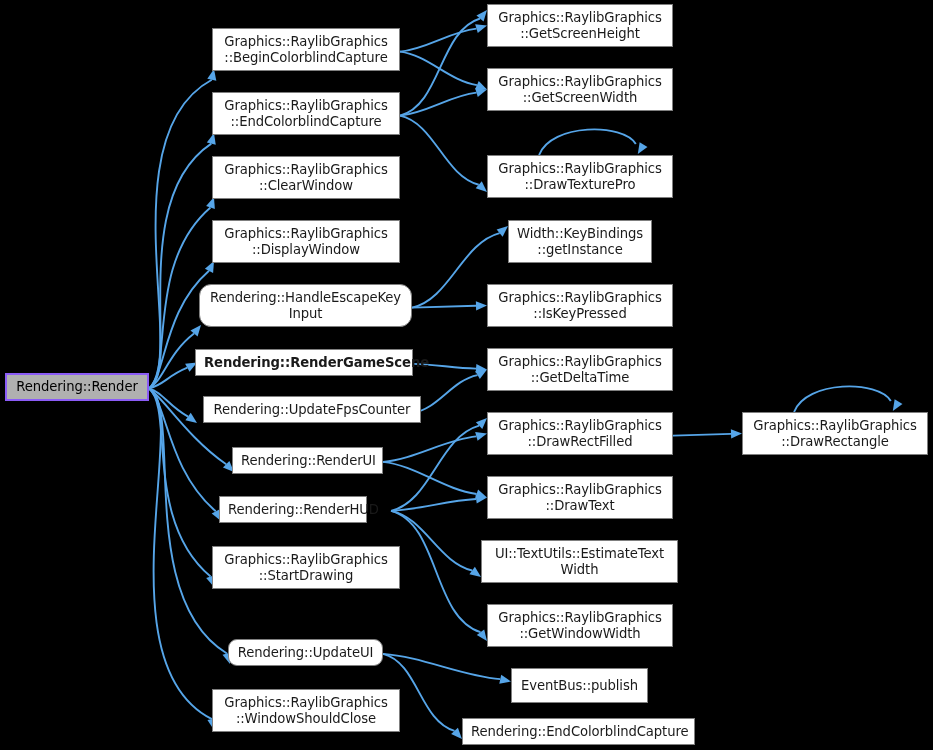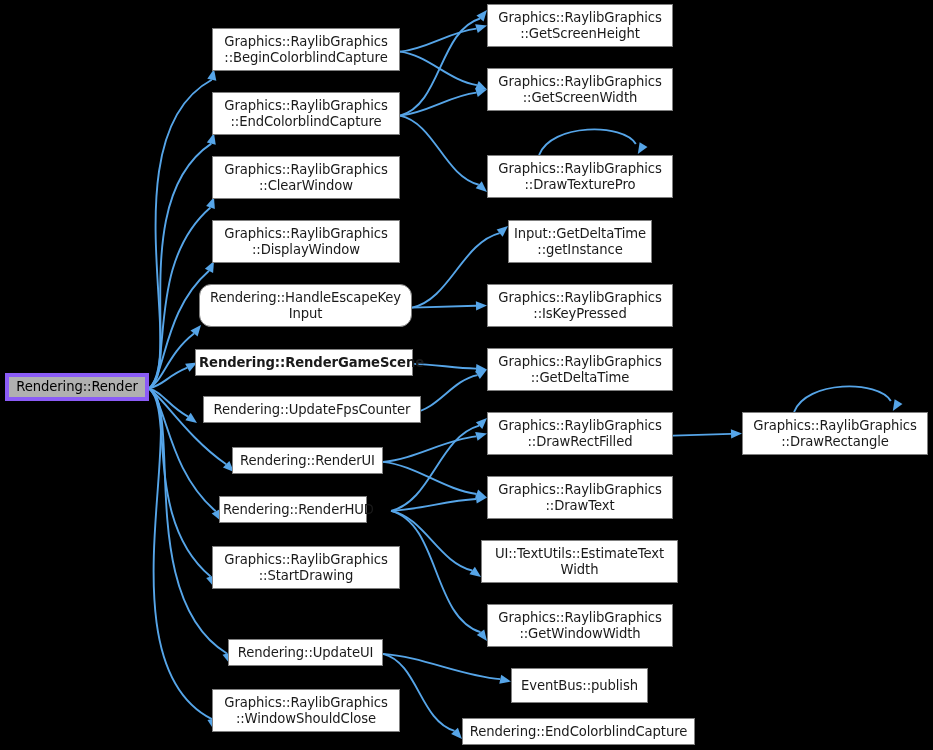--- a/index.html
+++ b/index.html
@@ -29,26 +29,26 @@
     background: #ffffff;
     border: 1px solid #7f7f7f;
     color: #1a1a1a;
     display: flex;
     align-items: center;
     justify-content: center;
     text-align: center;
     line-height: 1.18;
     font-size: 13.2px;
     letter-spacing: -0.1px;
-    padding: 0 3px;
+    padding: 0 8px;
     cursor: pointer;
   }
   .node.root {
     background: #b0b0b0;
-    border: 4px solid #8b5cf6;
+    border: 2px solid #8b5cf6;
     color: #000000;
   }
   .node .label {
     display: block;
     white-space: pre-line;
     width: 100%;
   }
 </style>
 </head>
 <body>
@@ -153,41 +153,41 @@
       <div class="node" style="left: 232px; top: 447px; width: 151px; height: 27px; align-items: center;">
         <span class="label">Rendering::RenderUI</span>
       </div>
       <div class="node" style="left: 219px; top: 496px; width: 148px; height: 27px;">
         <span class="label">Rendering::RenderHUD</span>
       </div>
       <div class="node" style="left: 212px; top: 546px; width: 188px; height: 43px;">
         <span class="label">Graphics::RaylibGraphics
 ::StartDrawing</span>
       </div>
-      <div class="node" style="left: 228px; top: 639px; width: 155px; height: 27px;">
+      <div class="node" style="left: 228px; top: 639px; width: 155px; height: 27px; border-radius: 9px;">
         <span class="label">Rendering::UpdateUI</span>
       </div>
       <div class="node" style="left: 212px; top: 689px; width: 188px; height: 43px;">
         <span class="label">Graphics::RaylibGraphics
 ::WindowShouldClose</span>
       </div>
       <div class="node" style="left: 487px; top: 4px; width: 186px; height: 43px;">
         <span class="label">Graphics::RaylibGraphics
 ::GetScreenHeight</span>
       </div>
       <div class="node" style="left: 487px; top: 68px; width: 186px; height: 43px;">
         <span class="label">Graphics::RaylibGraphics
 ::GetScreenWidth</span>
       </div>
       <div class="node" style="left: 487px; top: 155px; width: 186px; height: 43px;">
         <span class="label">Graphics::RaylibGraphics
 ::DrawTexturePro</span>
       </div>
       <div class="node" style="left: 508px; top: 220px; width: 144px; height: 43px;">
-        <span class="label">Input::GetDeltaTime
+        <span class="label">Width::KeyBindings
 ::getInstance</span>
       </div>
       <div class="node" style="left: 487px; top: 284px; width: 186px; height: 43px;">
         <span class="label">Graphics::RaylibGraphics
 ::IsKeyPressed</span>
       </div>
       <div class="node" style="left: 487px; top: 348px; width: 186px; height: 43px;">
         <span class="label">Graphics::RaylibGraphics
 ::GetDeltaTime</span>
       </div>

